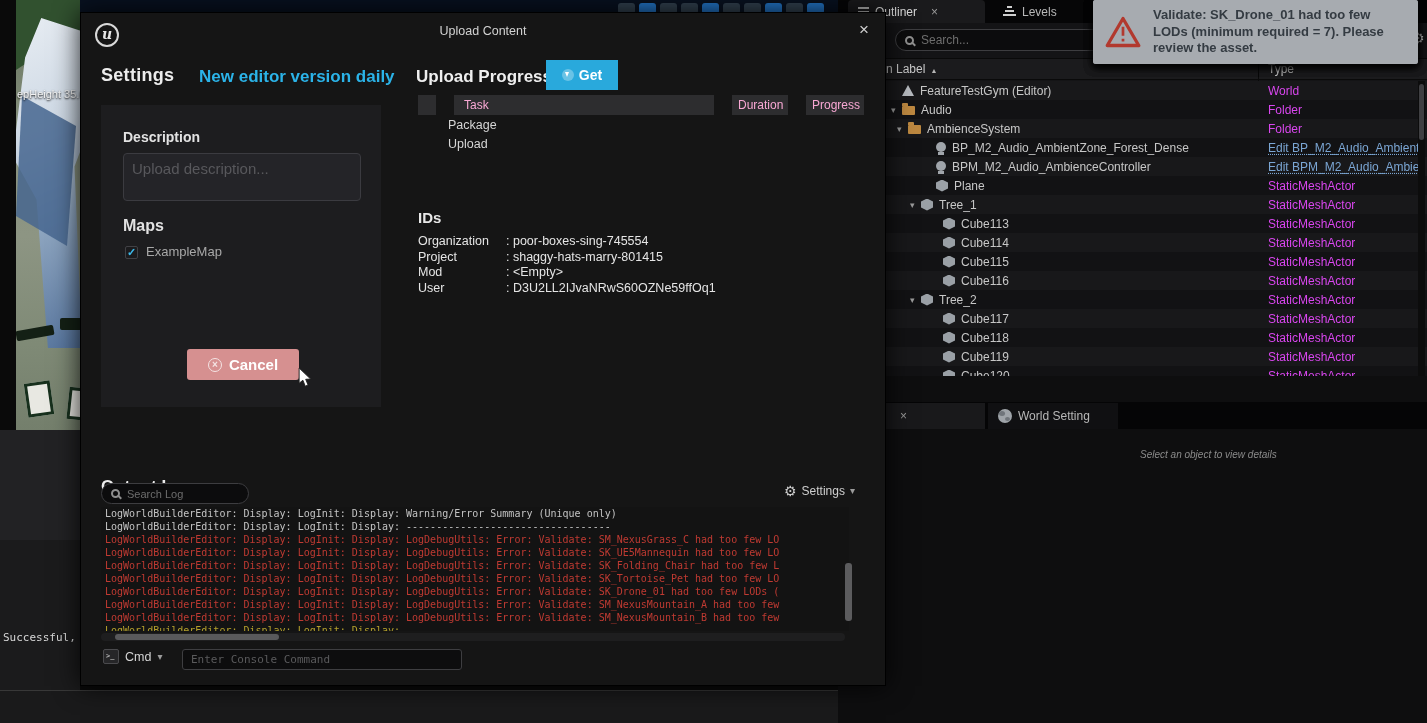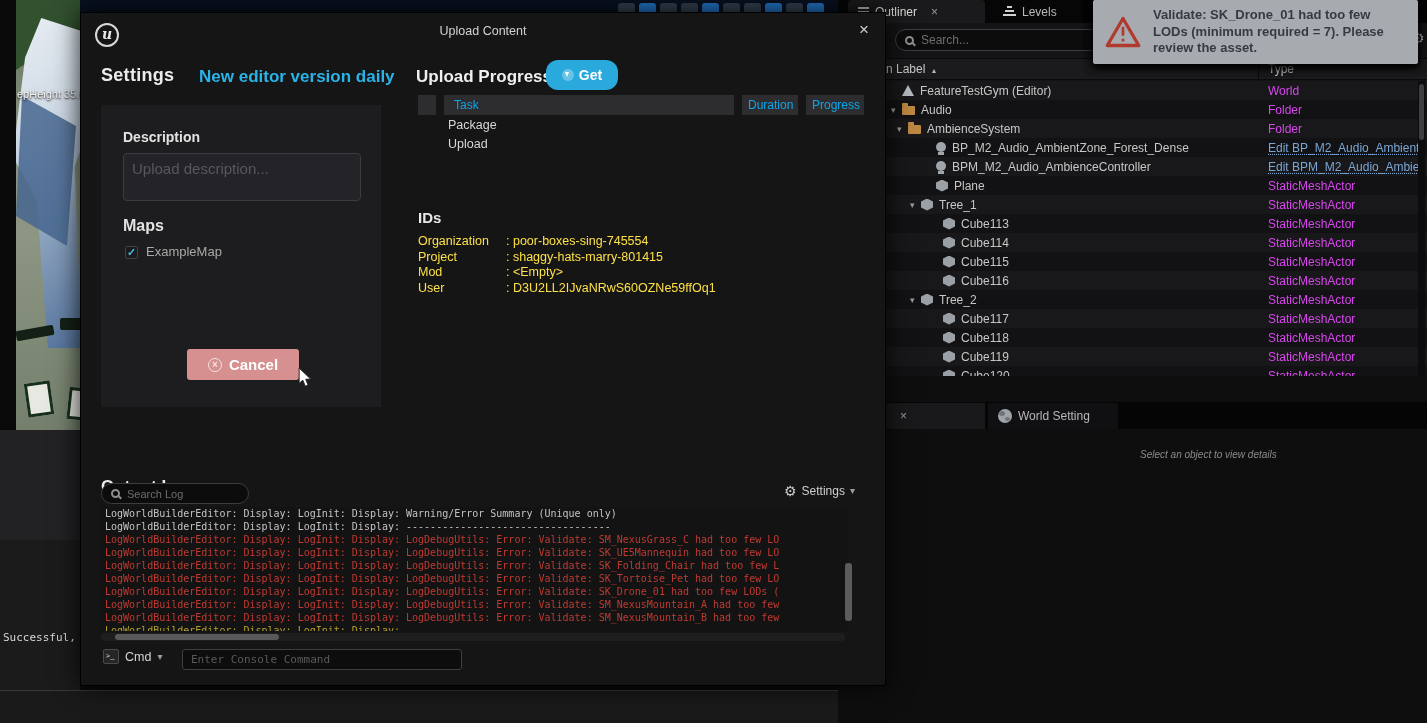--- a/index.html
+++ b/index.html
@@ -113,56 +113,56 @@
   #modal { position:absolute; left:80px; top:12px; width:806px; height:674px; background:#151515; border:1px solid #000;
     box-shadow:0 0 24px rgba(0,0,0,.85); z-index:20; }
   .ue-logo { position:absolute; left:14px; top:10px; width:24px; height:24px; border:2px solid #d9d9d9; border-radius:50%;
     color:#e8e8e8; display:flex; align-items:center; justify-content:center; }
   .ue-logo::after { content:"u"; font:bold italic 14px "DejaVu Serif", serif; margin-top:-2px; }
   .m-title { position:absolute; left:0; top:11px; width:100%; text-align:center; font-size:12.5px; color:#d2d2d2; }
   .m-close { position:absolute; right:16px; top:7px; font-size:17px; color:#cfcfcf; cursor:pointer; }
   .m-settings { position:absolute; left:20px; top:52px; font-size:18px; font-weight:bold; color:#ececec; letter-spacing:.3px; }
   .m-banner { position:absolute; left:118px; top:54px; font-size:17px; font-weight:bold; color:#2bb3e8; white-space:nowrap; z-index:1; }
   .m-progress-title { position:absolute; left:335px; top:54px; font-size:17px; font-weight:bold; color:#efefef; white-space:nowrap; z-index:2; }
-  .get-btn { position:absolute; left:465px; top:47px; width:72px; height:30px; background:#29a9dc; border-radius:12px;
+  .get-btn { position:absolute; left:465px; top:47px; width:72px; height:30px; background:#29a9dc; border-radius:0;
     display:flex; align-items:center; justify-content:center; gap:5px; color:#fff; font-weight:bold; font-size:14px; z-index:3; }
   .get-icon { width:12px; height:12px; border-radius:50%; background:rgba(255,255,255,.3); position:relative; }
   .get-icon::after { content:""; position:absolute; left:3.5px; top:3px; width:0; height:0; border-left:2.5px solid transparent; border-right:2.5px solid transparent; border-top:5px solid #fff; }
 
   .form-panel { position:absolute; left:20px; top:92px; width:280px; height:302px; background:#1d1d1f; }
   .f-desc-label { position:absolute; left:22px; top:24px; font-size:14px; font-weight:bold; color:#e2e2e2; }
   .f-textarea { position:absolute; left:22px; top:48px; width:238px; height:48px; background:#242428; border:1px solid #3b3b40; border-radius:4px;
     font-size:15px; color:#cfcfcf; padding:6px 8px; resize:none; font-family:"Liberation Sans",sans-serif; outline:none; }
   .f-textarea::placeholder { color:#58585c; }
   .f-maps-label { position:absolute; left:22px; top:112px; font-size:16px; font-weight:bold; color:#e2e2e2; }
   .f-check-row { position:absolute; left:24px; top:139px; display:flex; align-items:flex-end; gap:8px; }
   .cb { width:13px; height:13px; background:#1b1b1d; border:1px solid #414145; border-radius:2px; position:relative; }
   .cb::after { content:"✓"; position:absolute; left:1px; top:-1px; color:#3cb9ea; font-size:11px; font-weight:bold; }
   .f-check-label { font-size:13px; color:#a8a8a8; }
   .cancel-btn { position:absolute; left:86px; top:244px; width:112px; height:31px; background:#d69090; border-radius:3px;
     display:flex; align-items:center; justify-content:center; gap:7px; color:#fff; font-weight:bold; font-size:15px; }
   .cx { width:14px; height:14px; border:1.5px solid #f4e3e3; border-radius:50%; color:#f4e3e3; font-size:10px; line-height:12px; text-align:center; font-weight:bold; }
 
   .task-table { position:absolute; left:337px; top:82px; width:446px; }
-  .t-head { display:flex; gap:8px; height:20px; font-size:12px; color:#0ea5e9; }
+  .t-head { display:flex; gap:18px; height:20px; font-size:12px; color:#f9a8d4; }
   .t-head > div { background:#2d2d2f; display:flex; align-items:center; }
   .th-icon { width:18px; }
   .th-task { flex:1; padding-left:10px; }
   .th-dur { width:56px; padding-left:6px; }
   .th-prog { width:58px; padding-left:6px; }
   .t-row { display:flex; height:19px; align-items:center; font-size:12.5px; color:#d6d6d6; }
   .tr-icon { width:20px; display:flex; justify-content:center; }
   .tr-icon .dot { display:none; width:11px; height:6px; border-radius:3px; background:#8d8d8d; }
   .t-row.active .dot { display:block; }
   .tr-task { flex:1; padding-left:10px; }
   .tr-dur { width:56px; padding-left:6px; color:#cfcfcf; }
   .tr-prog { width:58px; }
 
   .ids-head { position:absolute; left:337px; top:196px; font-size:15px; font-weight:bold; color:#e8e8e8; }
-  .ids-list { position:absolute; left:337px; top:221px; font-size:12.5px; color:#fde047; line-height:15.5px; }
+  .ids-list { position:absolute; left:337px; top:221px; font-size:12.5px; color:#e5e5e5; line-height:15.5px; }
   .id-key { display:inline-block; width:88px; }
 
   .ol-head { position:absolute; left:20px; top:440px; font-size:17px; font-weight:bold; color:#ececec;margin-top:24px; }
   .log-search { left:20px; top:470px; width:148px; height:21px; border-radius:11px; }
   .log-search input { font-size:11px; }
   .filters { position:absolute; left:180px; top:473px; display:flex; gap:6px; color:#cfcfcf; font-size:12px;margin-top:36px; }
   .filter-icon { width:10px; height:8px;
     background:linear-gradient(#c0c0c0,#c0c0c0) 0 0/10px 2px no-repeat,
                linear-gradient(#c0c0c0,#c0c0c0) 2px 3px/6px 2px no-repeat,
                linear-gradient(#c0c0c0,#c0c0c0) 4px 6px/2px 2px no-repeat; }

